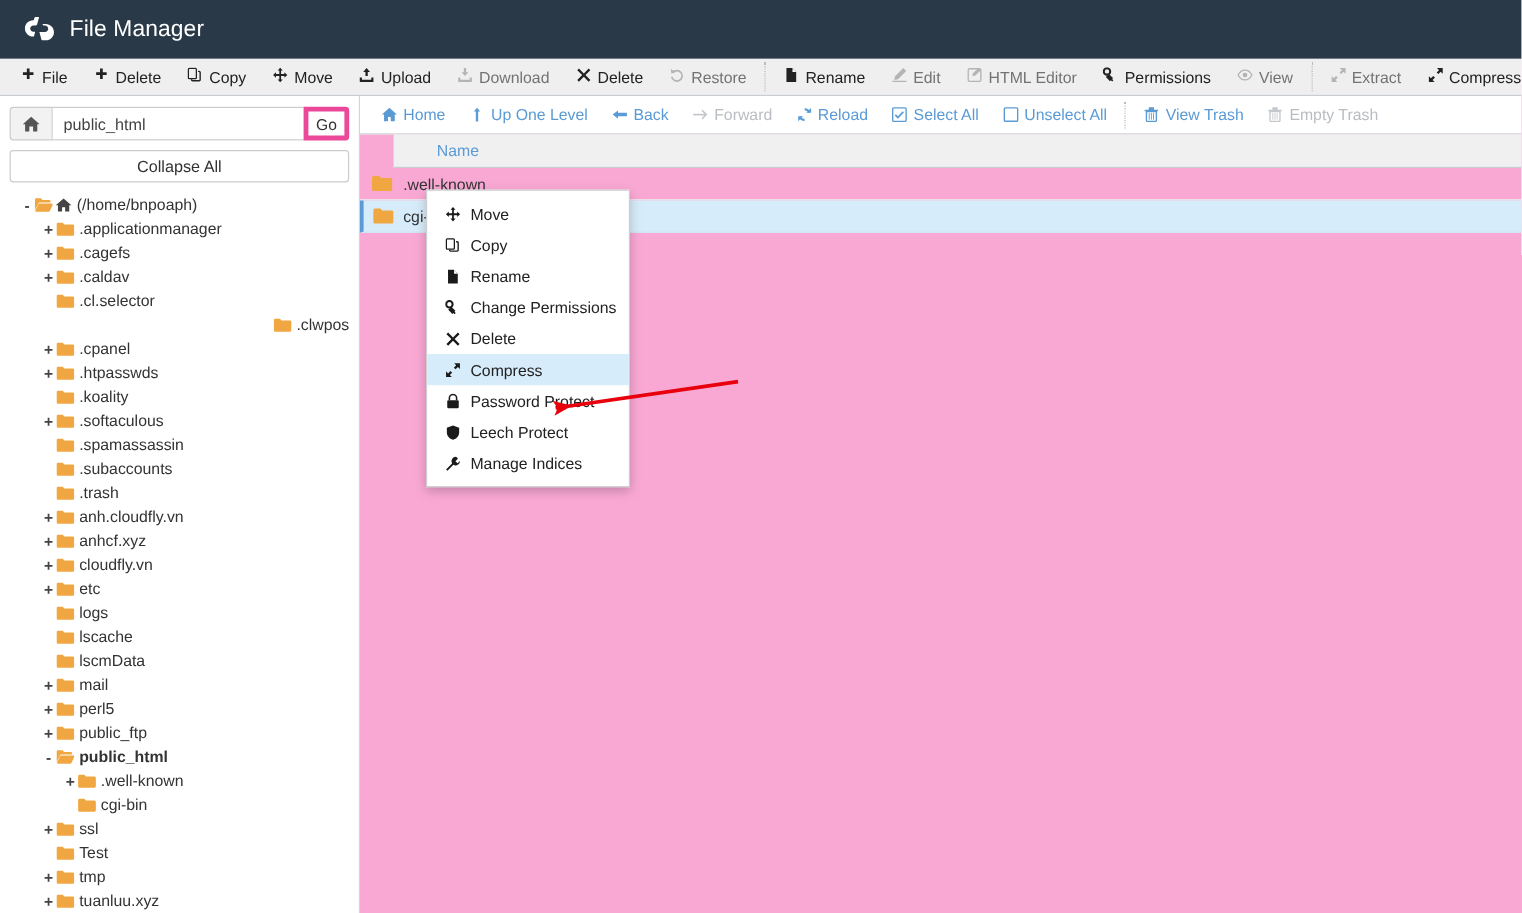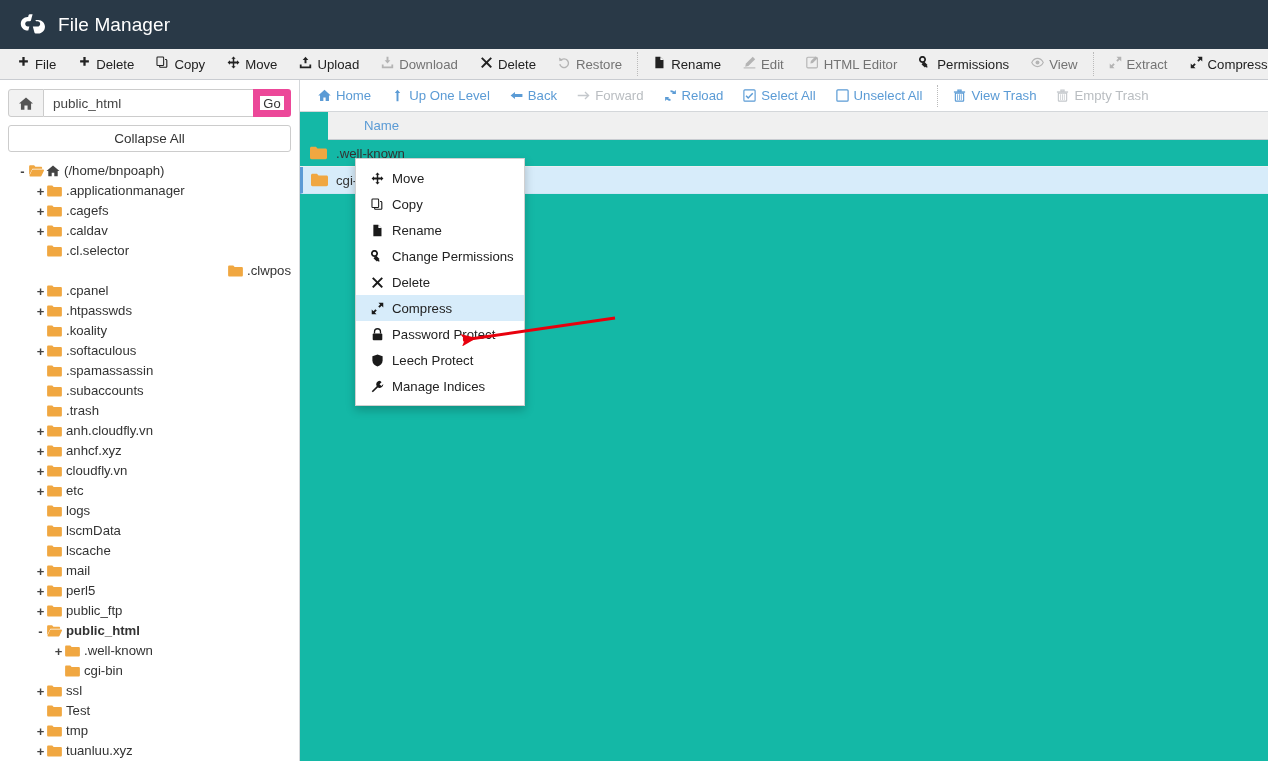--- a/index.html
+++ b/index.html
@@ -72,21 +72,21 @@
   #sidebar {
     width: 300px;
     flex: 0 0 300px;
     border-right: 1px solid #d4d7da;
     background: #fff;
     padding: 9px 8px 0 8px;
     overflow: hidden;
   }
   #content {
     flex: 1 1 auto;
-    background: #14b8a6;
+    background: #f9a8d4;
     overflow: hidden;
     position: relative;
   }
 
   
   #pathbar {
     display: flex;
     height: 28px;
     margin-bottom: 8px;
   }
@@ -106,21 +106,21 @@
     border-right: none;
     background: #fff;
     font-family: "Liberation Sans", sans-serif;
     font-size: 13.5px;
     color: #444;
     padding: 0 9px;
     outline: none;
   }
   #go-btn {
     width: 38px;
-    border: 7px solid #ec4899;
+    border: 4px solid #ec4899;
     background: #fff;
     border-radius: 0 3px 3px 0;
     display: flex; align-items: center; justify-content: center;
     font-size: 13px; color: #333;
     cursor: pointer;
   }
   #collapse-all {
     height: 27px;
     border: 1px solid #ccc;
     border-radius: 3px;
@@ -563,30 +563,30 @@
           </span>
           <span class="tlabel">logs</span>
         </div>
         <div class="tnode" style="padding-left: 26px;">
           <span class="toggle"></span>
           <span class="fi">
             <svg width="15" height="12" viewBox="0 0 16 13" aria-hidden="true">
               <path fill="#f0a741" d="M0 2.0C0 1.2.6.6 1.4.6h4.2L7.1 2.2h7.5c.8 0 1.4.6 1.4 1.4v7.4c0 .8-.6 1.4-1.4 1.4H1.4C.6 12.4 0 11.8 0 11V2z"></path>
             </svg>
           </span>
+          <span class="tlabel">lscache</span>
+        </div>
+        <div class="tnode" style="padding-left: 26px;">
+          <span class="toggle"></span>
+          <span class="fi">
+            <svg width="15" height="12" viewBox="0 0 16 13" aria-hidden="true">
+              <path fill="#f0a741" d="M0 2.0C0 1.2.6.6 1.4.6h4.2L7.1 2.2h7.5c.8 0 1.4.6 1.4 1.4v7.4c0 .8-.6 1.4-1.4 1.4H1.4C.6 12.4 0 11.8 0 11V2z"></path>
+            </svg>
+          </span>
           <span class="tlabel">lscmData</span>
-        </div>
-        <div class="tnode" style="padding-left: 26px;">
-          <span class="toggle"></span>
-          <span class="fi">
-            <svg width="15" height="12" viewBox="0 0 16 13" aria-hidden="true">
-              <path fill="#f0a741" d="M0 2.0C0 1.2.6.6 1.4.6h4.2L7.1 2.2h7.5c.8 0 1.4.6 1.4 1.4v7.4c0 .8-.6 1.4-1.4 1.4H1.4C.6 12.4 0 11.8 0 11V2z"></path>
-            </svg>
-          </span>
-          <span class="tlabel">lscache</span>
         </div>
         <div class="tnode" style="padding-left: 26px;">
           <span class="toggle">+</span>
           <span class="fi">
             <svg width="15" height="12" viewBox="0 0 16 13" aria-hidden="true">
               <path fill="#f0a741" d="M0 2.0C0 1.2.6.6 1.4.6h4.2L7.1 2.2h7.5c.8 0 1.4.6 1.4 1.4v7.4c0 .8-.6 1.4-1.4 1.4H1.4C.6 12.4 0 11.8 0 11V2z"></path>
             </svg>
           </span>
           <span class="tlabel">mail</span>
         </div>

